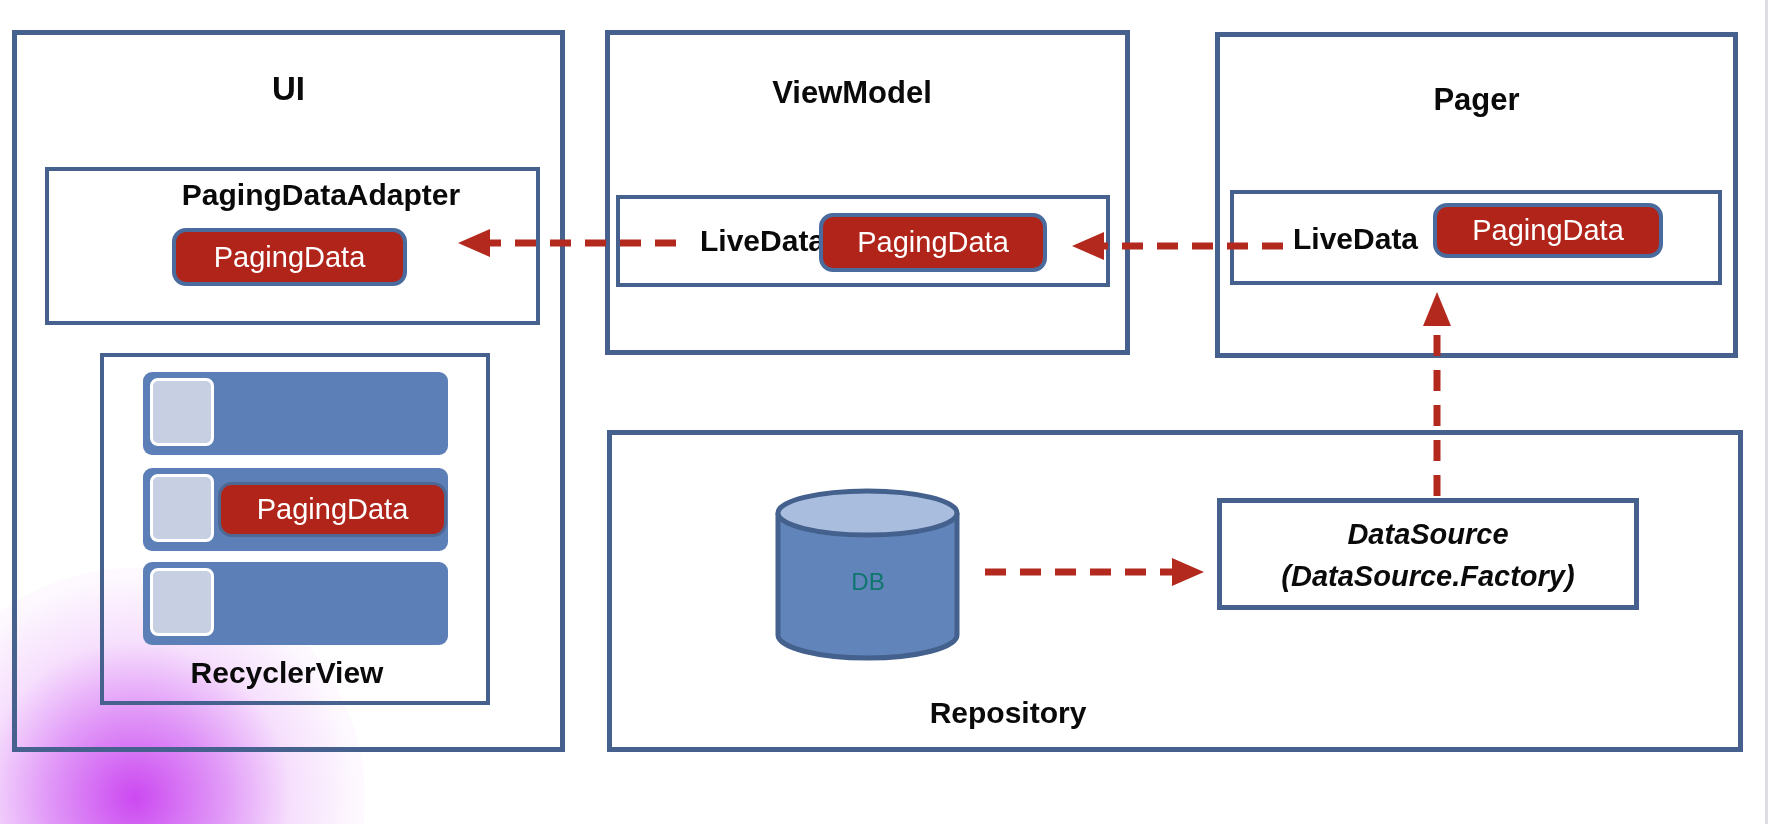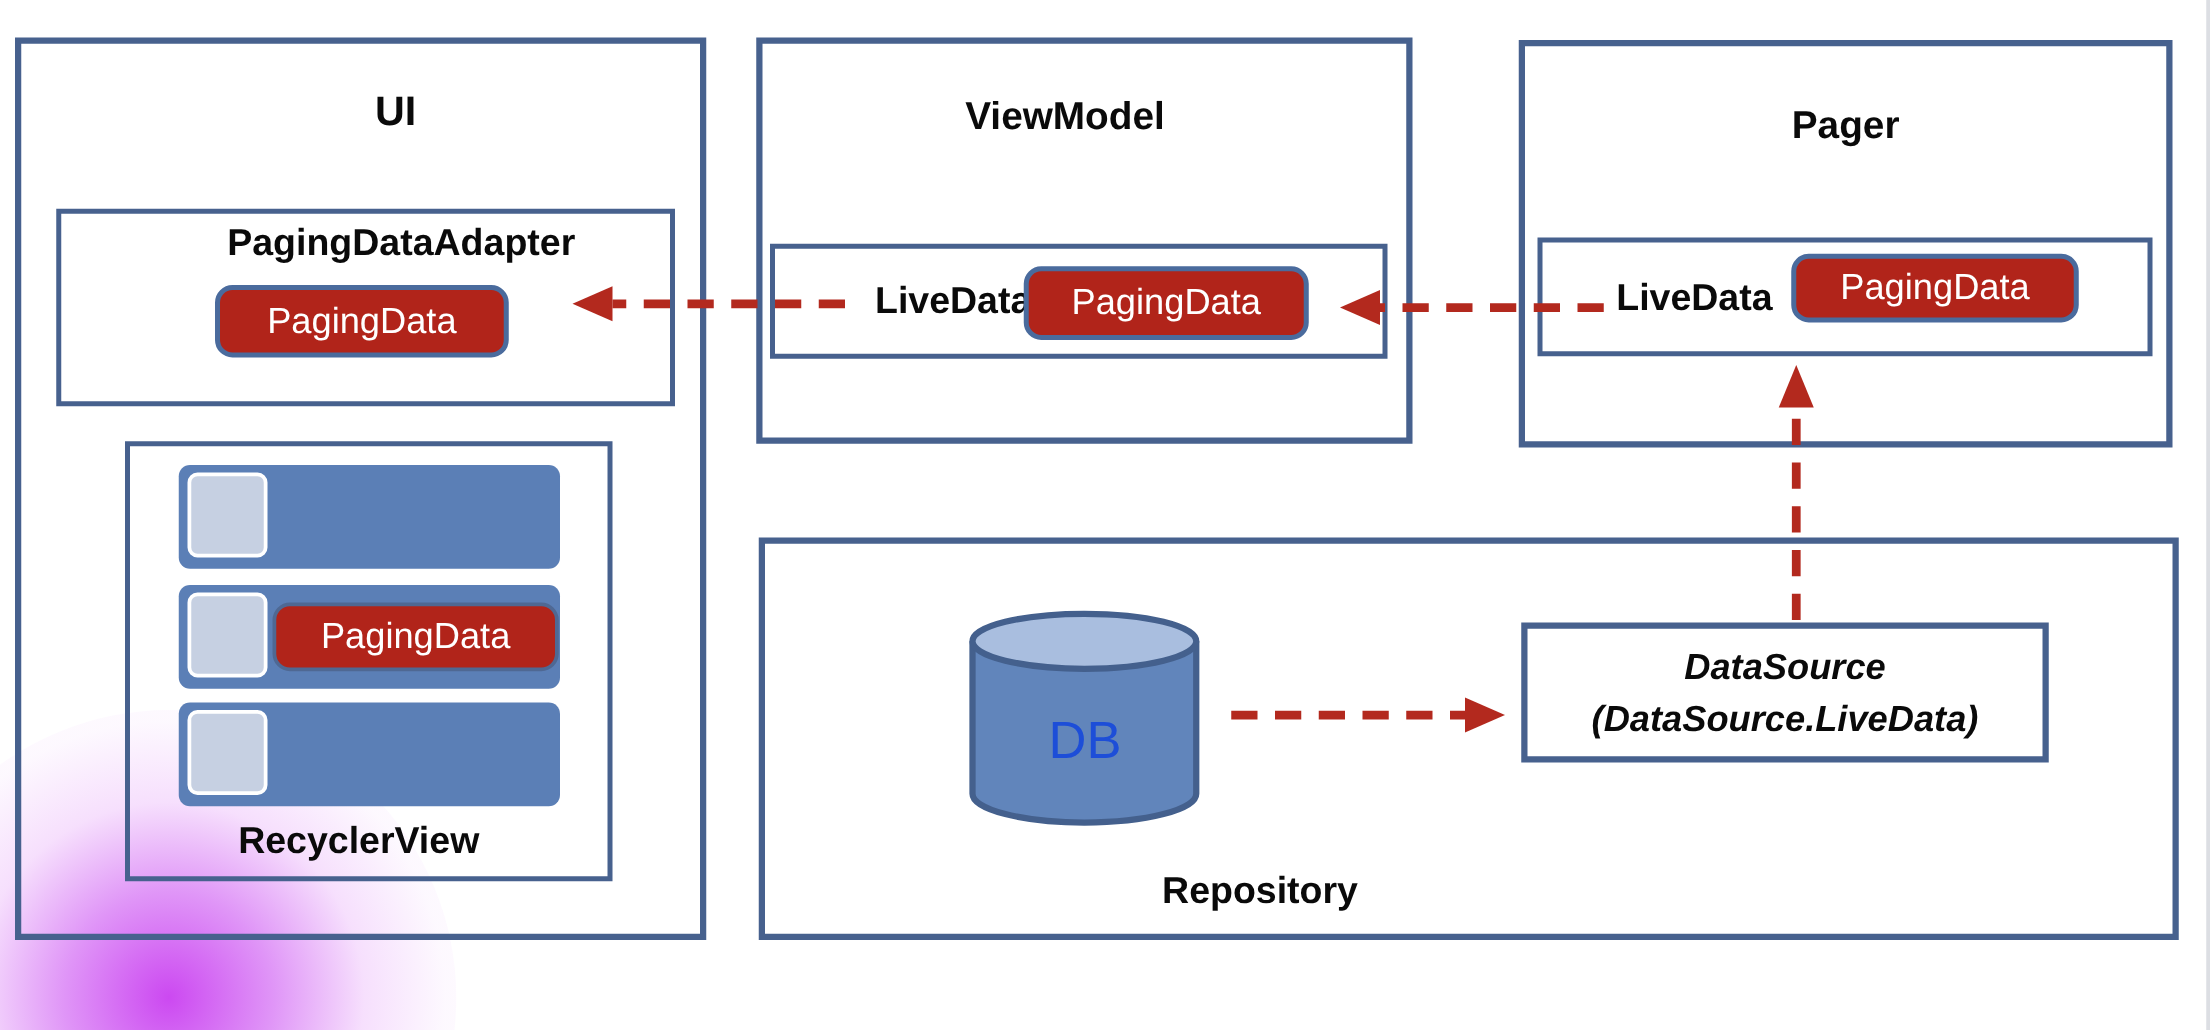--- a/index.html
+++ b/index.html
@@ -27,21 +27,21 @@
   .frame-thin{border:4px solid #47618e;background:transparent;z-index:2;}
   .title{font-weight:700;text-align:center;z-index:3;}
   
   .pill{
     background:#b1241a;border:4px solid #4a6b9d;border-radius:14px;
     color:#ffffff;font-weight:400;display:flex;align-items:center;justify-content:center;
     z-index:3;
   }
   
   .ui-box{left:12px;top:30px;width:553px;height:722px;}
-  .ui-title{left:12px;top:70px;width:553px;font-size:33px;margin-left:28px;}
+  .ui-title{left:12px;top:70px;width:553px;font-size:33px;}
   .pda-box{left:45px;top:167px;width:495px;height:158px;}
   .pda-title{left:45px;top:178px;width:552px;font-size:30px;}
   .pda-pill{left:172px;top:228px;width:235px;height:58px;font-size:29px;}
   .rv-box{left:100px;top:353px;width:390px;height:352px;}
   .rv-row{background:#5b7fb6;border-radius:9px;left:143px;width:305px;height:83px;z-index:2;}
   .rv-row.r1{top:372px;} .rv-row.r2{top:468px;} .rv-row.r3{top:562px;}
   .rv-thumb{
     position:absolute;left:7px;top:6px;width:64px;height:68px;
     background:#c6d0e2;border:3px solid #ffffff;border-radius:8px;box-sizing:border-box;
   }
@@ -57,21 +57,21 @@
   .pg-box{left:1215px;top:32px;width:523px;height:326px;}
   .pg-title{left:1215px;top:82px;width:523px;font-size:31px;}
   .pg-ld-box{left:1230px;top:190px;width:492px;height:95px;}
   .pg-ld-label{left:1293px;top:222px;font-size:30px;font-weight:700;z-index:3;}
   .pg-pill{left:1433px;top:203px;width:230px;height:55px;font-size:29px;z-index:4;}
   
   .repo-box{left:607px;top:430px;width:1136px;height:322px;}
   .repo-title{left:758px;top:696px;width:500px;font-size:30px;}
   .ds-box{left:1217px;top:498px;width:422px;height:112px;border-width:5px;}
   .ds-text{left:1217px;top:513px;width:422px;font-size:29px;line-height:42px;font-style:italic;}
-  .db-label{left:778px;top:568px;width:180px;text-align:center;font-size:42px;color:#1d4ed8;font-weight:400;z-index:3;}
+  .db-label{left:778px;top:568px;width:180px;text-align:center;font-size:24px;color:#0f766e;font-weight:400;z-index:3;}
   
   .arrows{left:0;top:0;width:1768px;height:824px;z-index:4;pointer-events:none;}
   .cyl{z-index:2;}
 </style>
 </head>
 <body>
 
 <div class="abs glow"></div>
 <div class="abs screen-edge"></div>
 
@@ -112,21 +112,21 @@
 
 <svg class="abs cyl" width="1768" height="824" viewBox="0 0 1768 824" style="left:0;top:0;pointer-events:none;">
   <path d="M778 513 V635 a89.5 23 0 0 0 179 0 V513" fill="#6185bb" stroke="#44608d" stroke-width="5"></path>
   <ellipse cx="867.5" cy="513" rx="89.5" ry="22" fill="#a9bedf" stroke="#44608d" stroke-width="5"></ellipse>
 </svg>
 <div class="abs db-label">DB</div>
 
 <div class="abs frame ds-box"></div>
 <div class="abs title ds-text">
   <div>DataSource</div>
-  <div>(DataSource.LiveData)</div>
+  <div>(DataSource.Factory)</div>
 </div>
 
 <svg class="abs arrows" width="1768" height="824" viewBox="0 0 1768 824">
   <g stroke="#b3291e" stroke-width="7" fill="#b3291e">
 
     <g>
       <line x1="676" y1="243" x2="490" y2="243" stroke-dasharray="21 14"></line>
       <polygon points="458,243 490,229 490,257" stroke="none"></polygon>
     </g>
 

